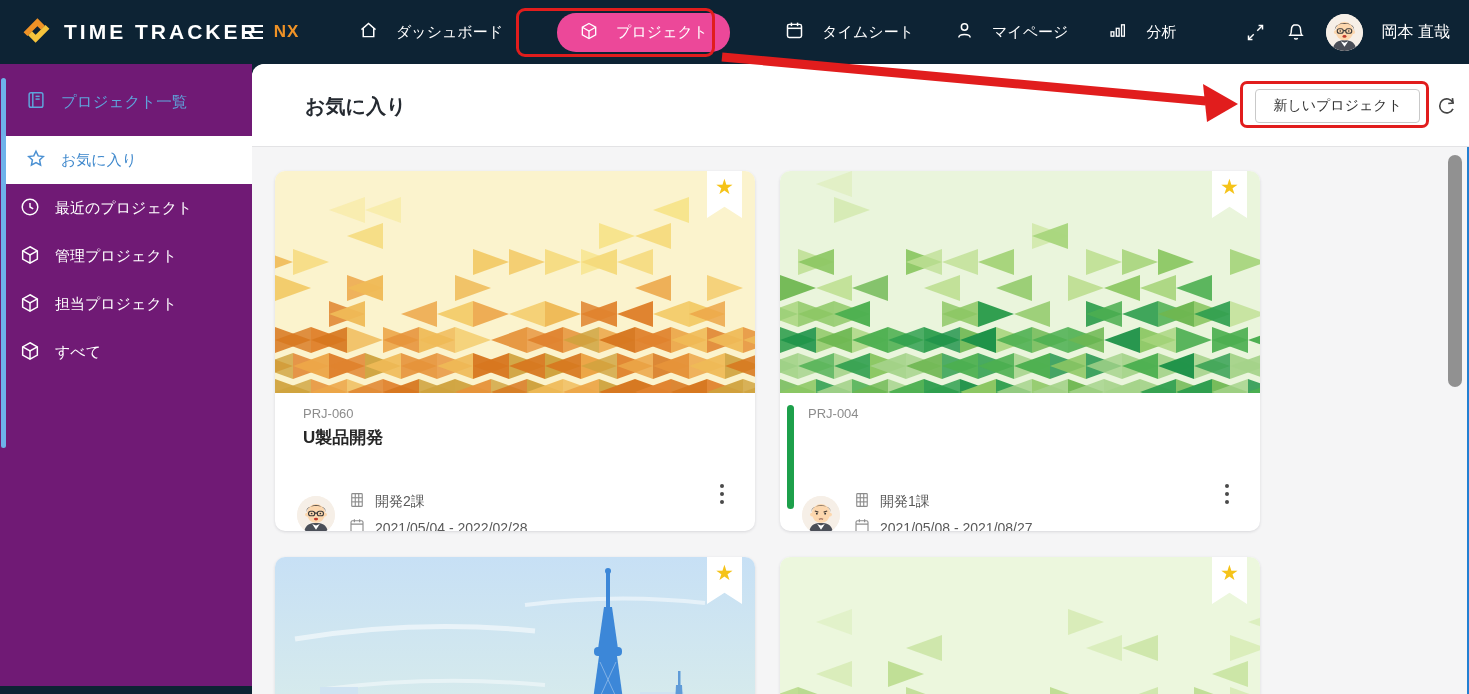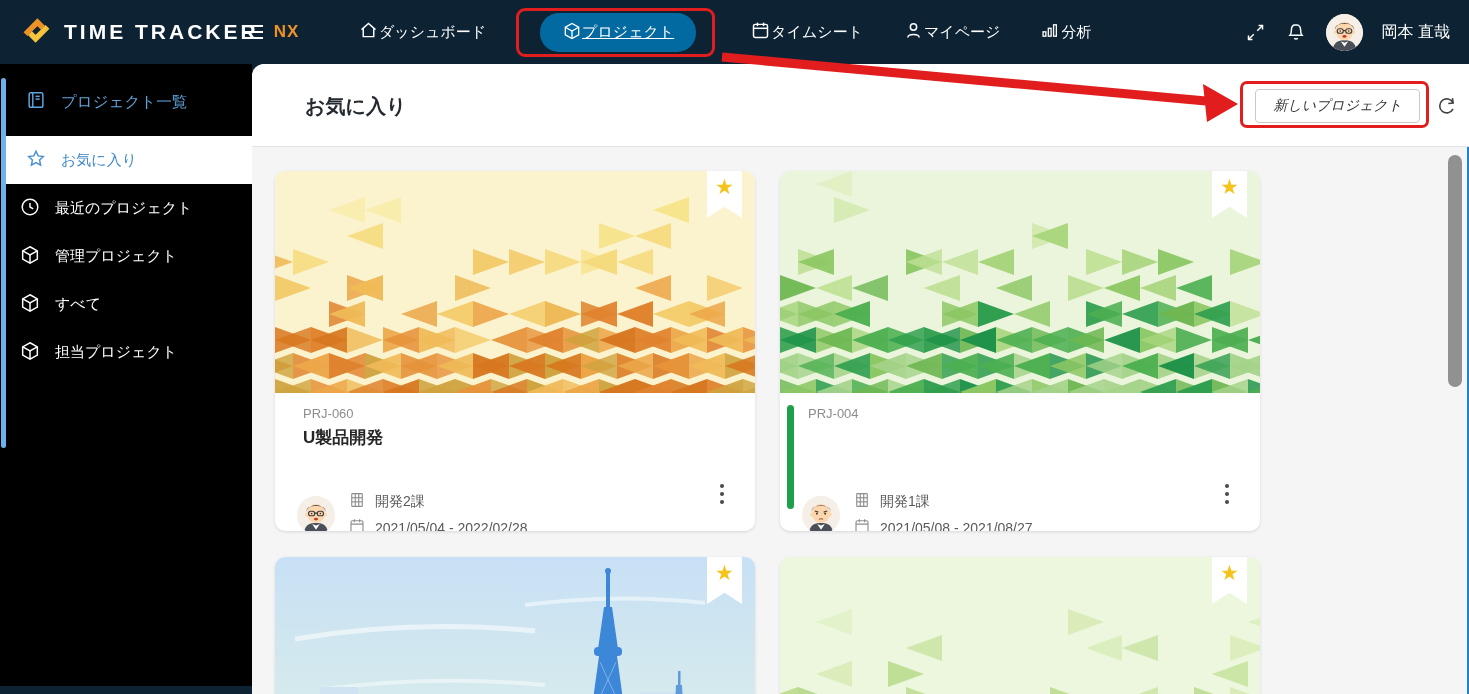--- a/index.html
+++ b/index.html
@@ -9,43 +9,43 @@
     background: #0d2334;
     font-family: "Liberation Sans", "DejaVu Sans", sans-serif;
   }
   
   .topbar { position:absolute; top:0; left:0; width:1469px; height:64px; background:#0d2334; }
   .brand { position:absolute; left:20px; top:0; height:64px; display:flex; align-items:center; gap:11px; }
   .brand-text { color:#fff; font-size:21px; font-weight:bold; letter-spacing:3px; white-space:nowrap; }
   .brand-nx { color:#ef9226; font-size:17px; font-weight:bold; letter-spacing:1px; margin-left:4px; }
   .hamburger { position:absolute; left:242px; top:20px; width:24px; height:24px; cursor:pointer; }
   .nav { position:absolute; left:358px; top:0; height:64px; display:flex; align-items:center; gap:40px; }
-  .navitem { display:flex; align-items:center; gap:0; color:#fff; font-size:15px; white-space:nowrap; cursor:pointer;justify-content:flex-end; }
-  .navitem.pill { background:#0369a1; border-radius:19px; padding:8px 22px; margin:0 14px;text-decoration:underline; }
+  .navitem { display:flex; align-items:center; gap:17px; color:#fff; font-size:15px; white-space:nowrap; cursor:pointer;justify-content:flex-end; }
+  .navitem.pill { background:#ec4899; border-radius:19px; padding:8px 22px; margin:0 14px; }
   .topright { position:absolute; right:19px; top:0; height:64px; display:flex; align-items:center; gap:19px; }
   .username { color:#fff; font-size:16px; white-space:nowrap; }
   .avatar { width:37px; height:37px; border-radius:50%; overflow:hidden; background:#f6efe7; flex:none; cursor:pointer; }
   .iconbtn { cursor:pointer; display:flex; align-items:center; }
 
   
-  .sidebar { position:absolute; top:64px; left:0; width:252px; bottom:8px; background:#000000; }
+  .sidebar { position:absolute; top:64px; left:0; width:252px; bottom:8px; background:#701a75; }
   .sb-title { display:flex; align-items:center; gap:14px; color:#5ea5dc; font-size:15.5px; padding:25px 0 21px 25px; }
   .sb-item { display:flex; align-items:center; gap:14px; color:#fff; font-size:15px; height:48px; padding-left:19px; cursor:pointer; }
   .sb-item svg { stroke:#fff; flex:none; }
   .sb-item.active { background:#fff; color:#3d87cc; margin-left:6px; padding-left:19px; }
   .sb-item.active svg { stroke:#4a90d2; }
   .leftbar { position:absolute; left:1px; top:14px; width:5px; height:370px; border-radius:3px; background:#6db2ea; }
 
   
   .main { position:absolute; left:252px; top:64px; right:0; bottom:0; background:#f5f5f6; border-top-left-radius:12px; overflow:hidden; }
   .main-header { position:relative; height:83px; background:#fff; border-bottom:1px solid #e3e3e5; border-top-left-radius:12px; }
   .page-title { position:absolute; left:53px; top:29px; font-size:20px; font-weight:bold; color:#252a31; }
   .new-btn { position:absolute; right:49px; top:25px; height:34px; padding:0 17px; font-size:14px; color:#333;
              background:#fff; border:1px solid #c9c9c9; border-radius:4px; cursor:pointer;
-             font-family:"Liberation Sans","DejaVu Sans",sans-serif;font-style:italic; }
+             font-family:"Liberation Sans","DejaVu Sans",sans-serif; }
   .refresh-btn { position:absolute; right:11px; top:31px; cursor:pointer; }
 
   .cards { padding:24px 0 0 23px; }
   .cardrow { display:flex; gap:25px; margin-bottom:26px; }
   .card { width:480px; height:360px; background:#fff; border-radius:10px; position:relative; overflow:hidden;
           box-shadow:0 1px 3px rgba(40,40,60,.14); cursor:pointer; }
   .card-img { position:relative; height:222px; overflow:hidden; }
   .card-img svg { position:absolute; inset:0; width:100%; height:100%; display:block; }
   .bookmark { position:absolute; top:0; right:13px; width:35px; height:47px; background:#fff;
               clip-path:polygon(0 0,100% 0,100% 100%,50% 76%,0 100%);
@@ -221,31 +221,31 @@
     <span>管理プロジェクト</span>
   </div>
   <div class="sb-item">
     <span>
       <svg width="22" height="22" viewBox="0 0 24 24" fill="none" stroke-width="1.6">
           <path d="M12 3 L20 7.5 V16.5 L12 21 L4 16.5 V7.5 Z"></path>
           <path d="M4 7.5 L12 12 L20 7.5"></path>
           <path d="M12 12 V21"></path>
         </svg>
     </span>
-    <span>すべて</span>
+    <span>担当プロジェクト</span>
   </div>
   <div class="sb-item">
     <span>
       <svg width="22" height="22" viewBox="0 0 24 24" fill="none" stroke-width="1.6">
           <path d="M12 3 L20 7.5 V16.5 L12 21 L4 16.5 V7.5 Z"></path>
           <path d="M4 7.5 L12 12 L20 7.5"></path>
           <path d="M12 12 V21"></path>
         </svg>
     </span>
-    <span>担当プロジェクト</span>
+    <span>すべて</span>
   </div>
 </div>
 
 <div class="main">
   <div class="main-header">
     <div class="page-title">お気に入り</div>
     <button class="new-btn">新しいプロジェクト</button>
     <span class="refresh-btn">
       <svg width="23" height="23" viewBox="0 0 24 24" fill="none" stroke="#444" stroke-width="1.7">
           <path d="M18.8 14.5 A7.3 7.3 0 1 1 18.8 8.2"></path>

